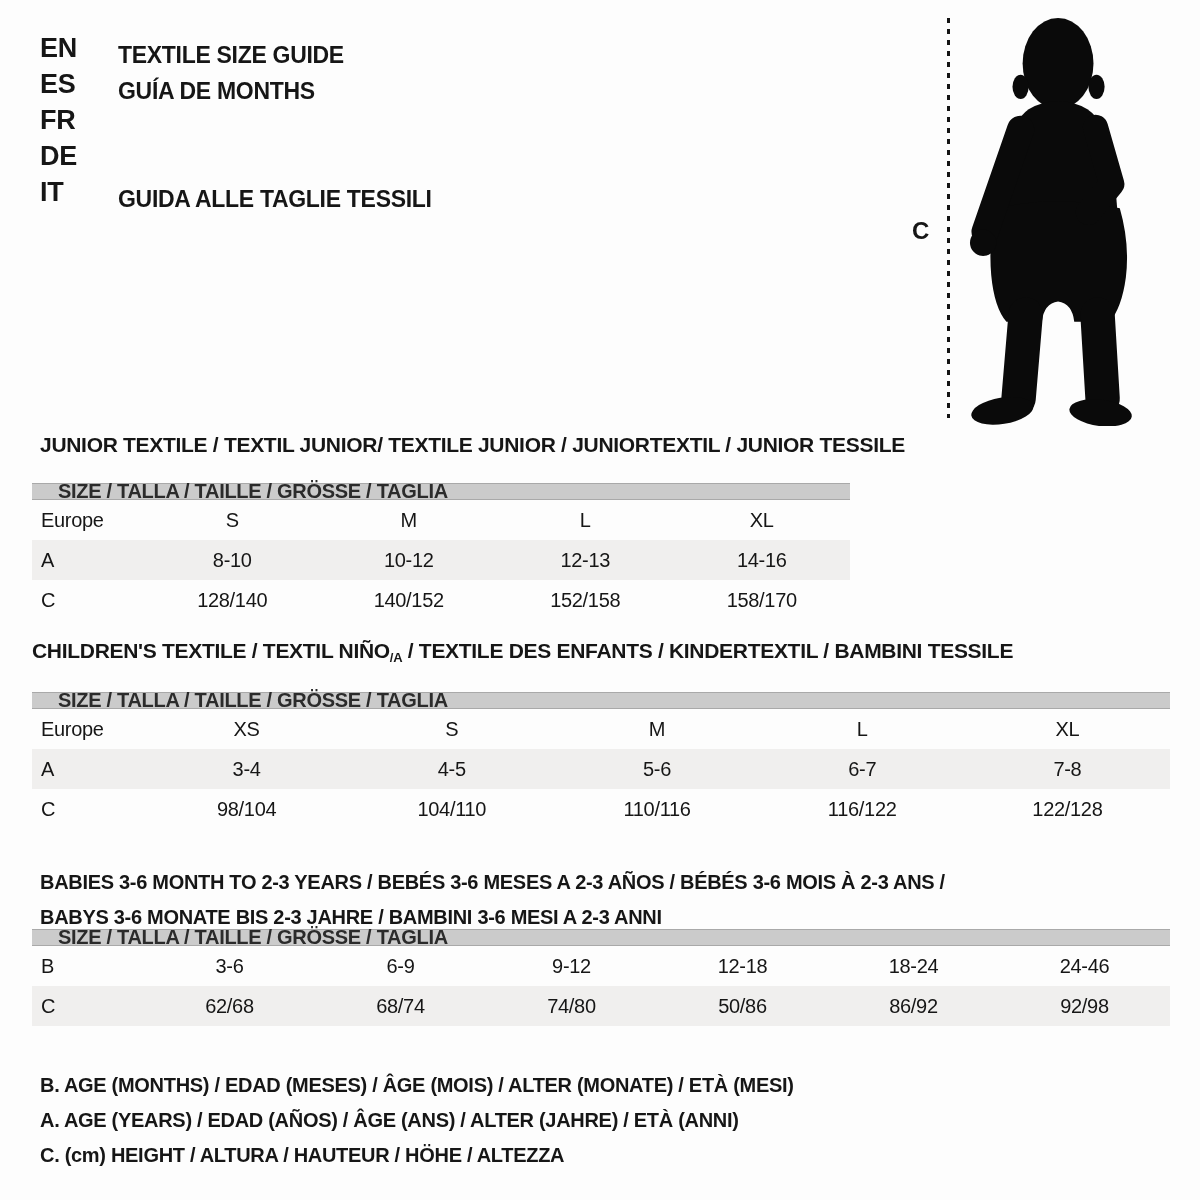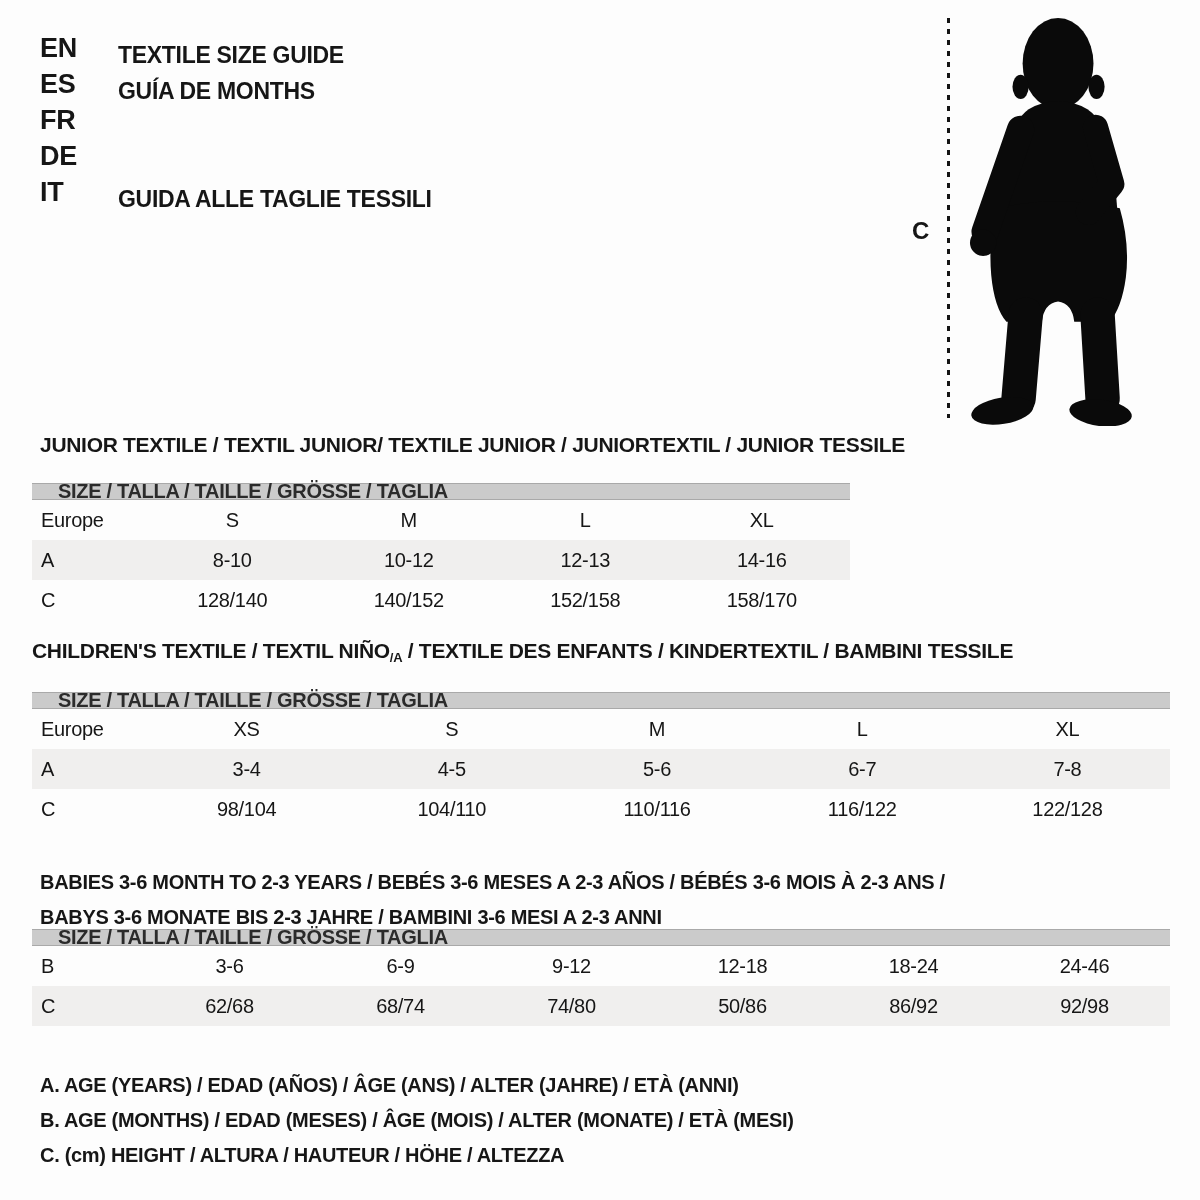--- a/index.html
+++ b/index.html
@@ -185,16 +185,16 @@
     <span class="cell">62/68</span>
     <span class="cell">68/74</span>
     <span class="cell">74/80</span>
     <span class="cell">50/86</span>
     <span class="cell">86/92</span>
     <span class="cell">92/98</span>
   </div>
 </div>
 
 <div class="abs legend">
+  <div class="legend-line">B. AGE (MONTHS) / EDAD (MESES) / ÂGE (MOIS) / ALTER (MONATE) / ETÀ (MESI)</div>
   <div class="legend-line">A. AGE (YEARS) / EDAD (AÑOS) / ÂGE (ANS) / ALTER (JAHRE) / ETÀ (ANNI)</div>
-  <div class="legend-line">B. AGE (MONTHS) / EDAD (MESES) / ÂGE (MOIS) / ALTER (MONATE) / ETÀ (MESI)</div>
   <div class="legend-line">C. (cm) HEIGHT / ALTURA / HAUTEUR / HÖHE / ALTEZZA</div>
 </div>
 
 </body></html>

